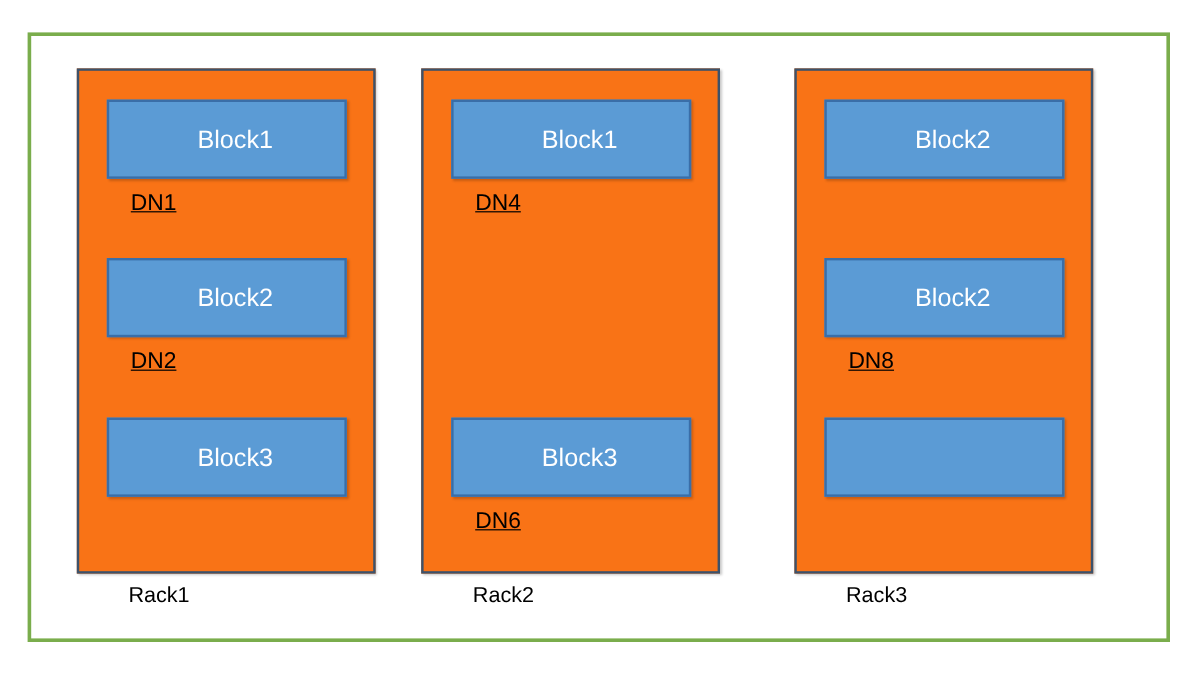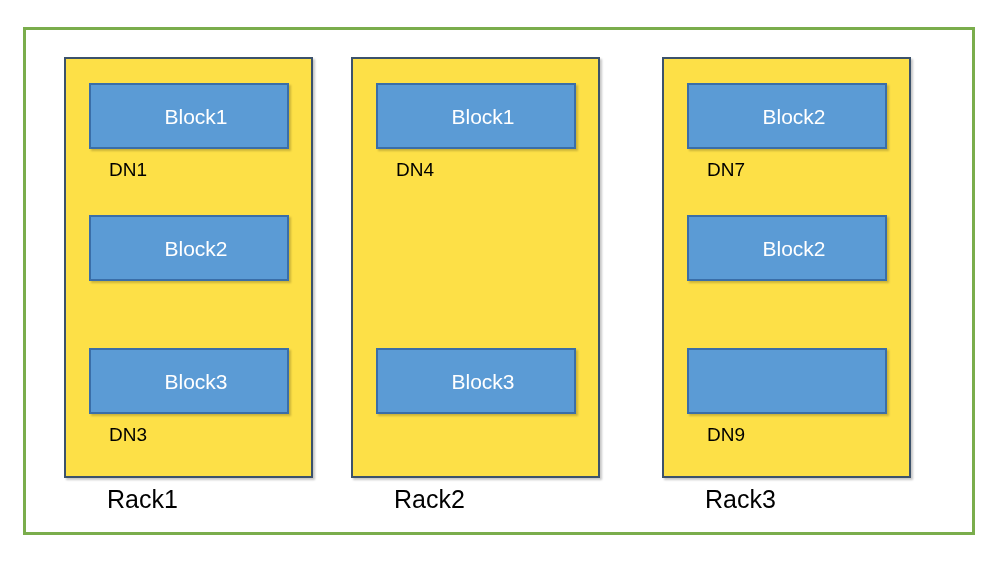--- a/index.html
+++ b/index.html
@@ -46,30 +46,30 @@
   .rack-1 { left: 287px; }
   .rack-2 { left: 598px; }
 
   .rack-box {
     position: absolute;
     left: 0;
     top: 0;
     width: 249px;
     height: 421px;
     box-sizing: border-box;
-    background: #fde047;
+    background: #f97316;
     border: 2px solid #3c526b;
     box-shadow: 1.5px 1.5px 2px rgba(0,0,0,0.22);
   }
 
   .rack-label {
     position: absolute;
     left: 43px;
     top: 430px;
-    font-size: 25px;
+    font-size: 18px;
     color: #000000;
     white-space: nowrap;
     line-height: 1;
   }
 
   
   .dn-slot {
     position: absolute;
     left: 23px;
     width: 200px;
@@ -97,20 +97,21 @@
     padding-left: 14px;
   }
 
   .dn-label {
     margin-top: 11px;
     padding-left: 20px;
     font-size: 19px;
     color: #000000;
     line-height: 1;
     white-space: nowrap;
+    text-decoration: underline;
   }
 </style>
 </head>
 <body>
 
 <div id="cluster-boundary"></div>
 
 <div id="racks-row">
 
   <div class="rack rack-0">
@@ -120,27 +121,27 @@
         <div class="block-box">
           <span class="block-label">Block1</span>
         </div>
         <div class="dn-label">DN1</div>
       </div>
 
       <div class="dn-slot dn-slot-1">
         <div class="block-box">
           <span class="block-label">Block2</span>
         </div>
+        <div class="dn-label">DN2</div>
       </div>
 
       <div class="dn-slot dn-slot-2">
         <div class="block-box">
           <span class="block-label">Block3</span>
         </div>
-        <div class="dn-label">DN3</div>
       </div>
 
     </div>
     <div class="rack-label">Rack1</div>
   </div>
 
   <div class="rack rack-1">
     <div class="rack-box">
 
       <div class="dn-slot dn-slot-0">
@@ -150,46 +151,46 @@
         <div class="dn-label">DN4</div>
       </div>
 
       <div class="dn-slot dn-slot-1">
       </div>
 
       <div class="dn-slot dn-slot-2">
         <div class="block-box">
           <span class="block-label">Block3</span>
         </div>
+        <div class="dn-label">DN6</div>
       </div>
 
     </div>
     <div class="rack-label">Rack2</div>
   </div>
 
   <div class="rack rack-2">
     <div class="rack-box">
 
       <div class="dn-slot dn-slot-0">
         <div class="block-box">
           <span class="block-label">Block2</span>
         </div>
-        <div class="dn-label">DN7</div>
       </div>
 
       <div class="dn-slot dn-slot-1">
         <div class="block-box">
           <span class="block-label">Block2</span>
         </div>
+        <div class="dn-label">DN8</div>
       </div>
 
       <div class="dn-slot dn-slot-2">
         <div class="block-box">
           <span class="block-label"></span>
         </div>
-        <div class="dn-label">DN9</div>
       </div>
 
     </div>
     <div class="rack-label">Rack3</div>
   </div>
 
 </div>
 
 </body></html>

